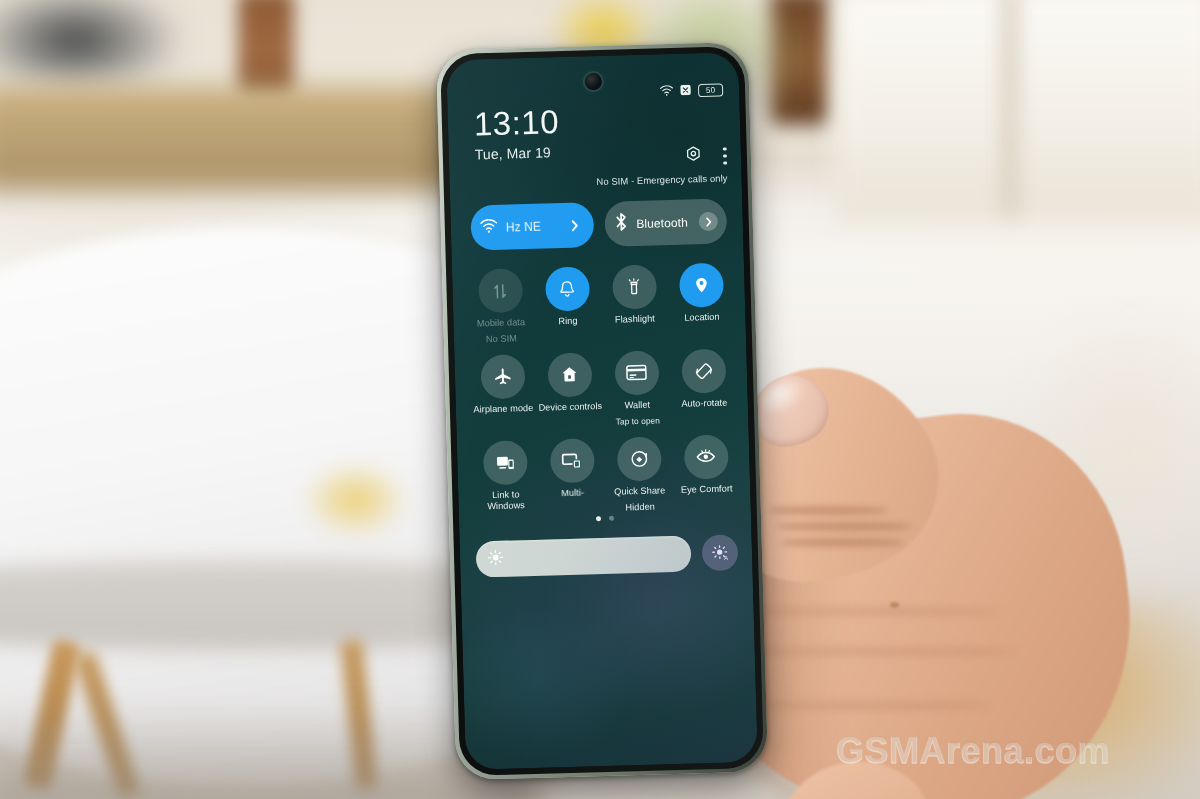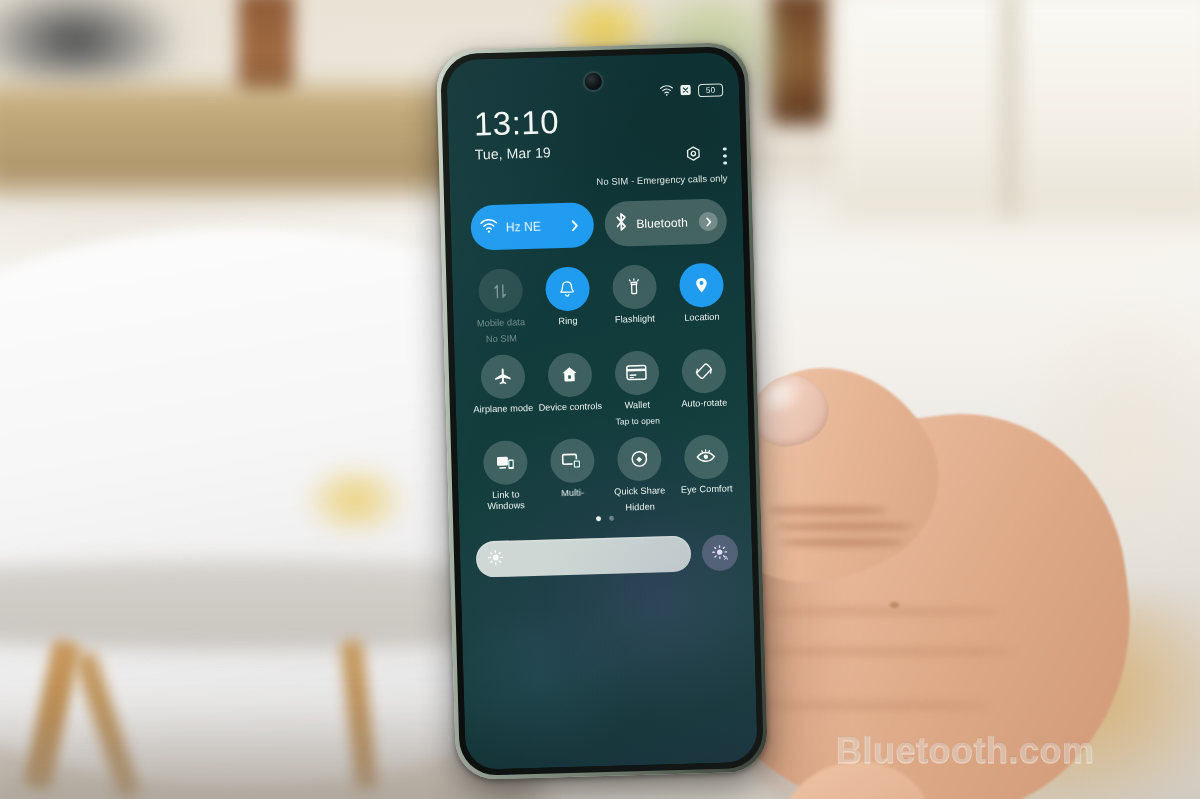--- a/index.html
+++ b/index.html
@@ -623,15 +623,15 @@
             <text x="16.6" y="20.6" font-family="Liberation Sans, sans-serif" font-size="7.4" fill="#efecf7">A</text>
           </svg>
         </div>
       </div>
 
       <div class="glare"></div>
       <div class="screen-sheen"></div>
     </div>
   </div>
 
-  <div class="watermark">Bluetooth.com</div>
+  <div class="watermark">GSMArena.com</div>
 
 </div>
 
 </body></html>

